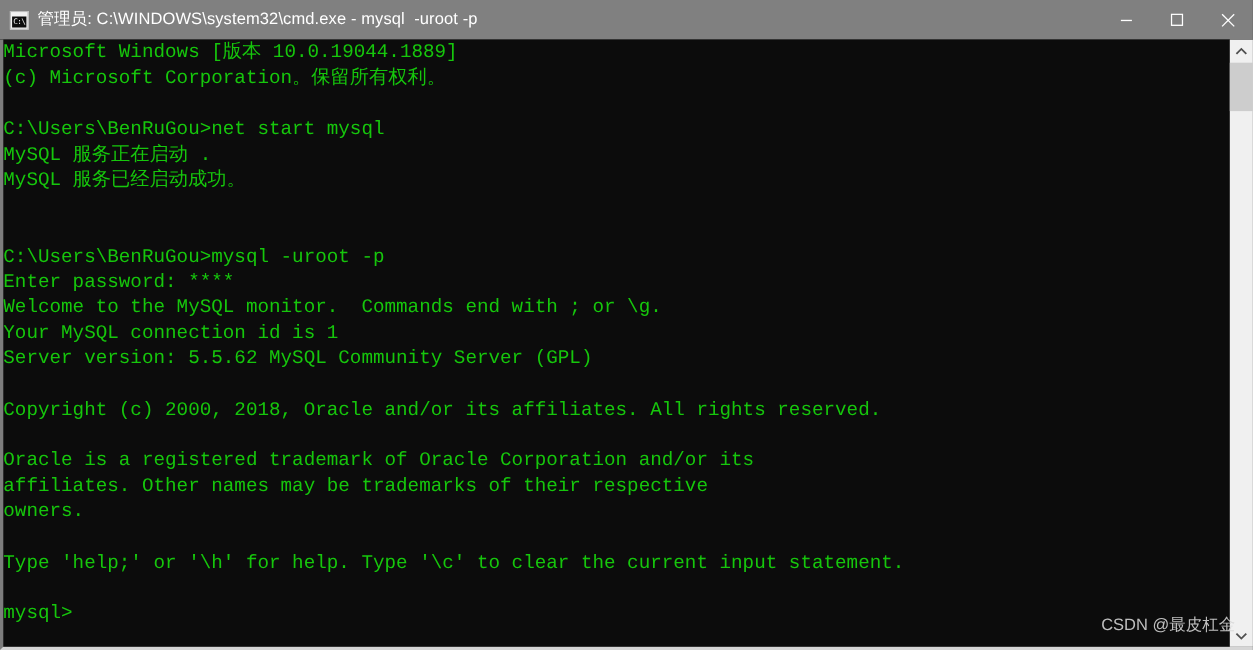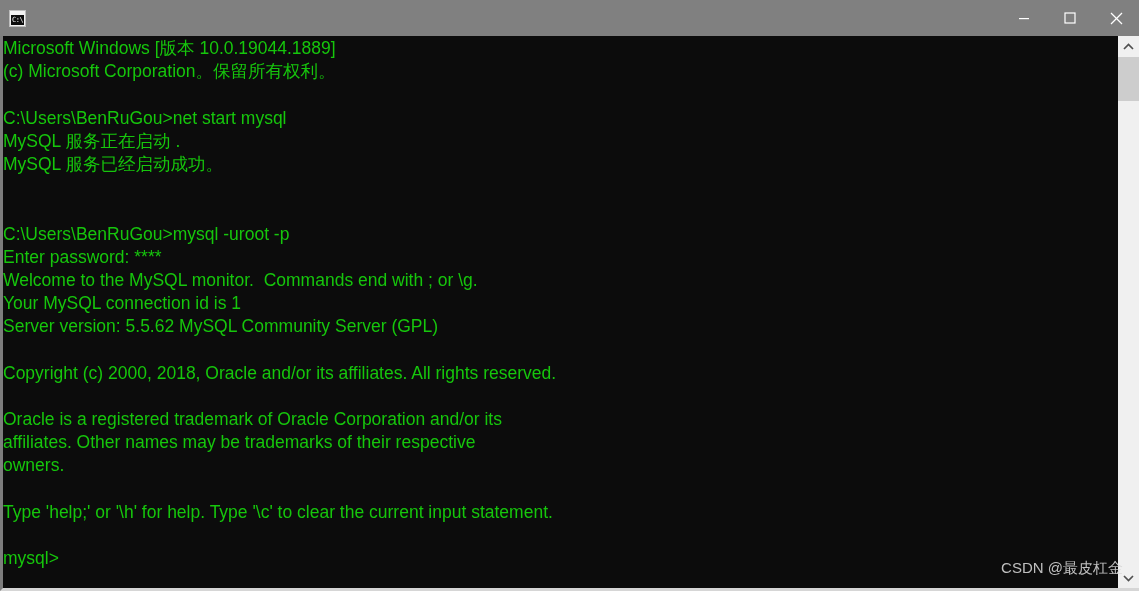--- a/index.html
+++ b/index.html
@@ -93,21 +93,21 @@
     border-left: 3px solid #7d7d7d;
     border-bottom: 3px solid #d6d6d6;
     overflow: hidden;
   }
   .console-text {
     position: absolute;
     left: 0px;
     top: 1px;
     width: 1115px;
     color: #16c60c;
-    font-family: Liberation Sans, sans-serif;
+    font-family: Liberation Mono, monospace;
     font-size: 17.5px;
     line-height: 23.2px;
     white-space: pre;
     letter-spacing: 0px;
   }
   .console-text .line {
     height: 23.2px;
     white-space: pre;
   }
 
@@ -156,20 +156,21 @@
 </style>
 </head>
 <body>
 
 <div class="window">
 
   <div class="titlebar">
     <div class="titlebar-icon">
       <div class="icon-inner">C:\.</div>
     </div>
+    <div class="titlebar-title">管理员: C:\WINDOWS\system32\cmd.exe - mysql  -uroot -p</div>
     <div class="titlebar-spacer"></div>
 
     <div class="win-btn">
       <svg width="12" height="12" viewBox="0 0 12 12">
         <rect x="1" y="6" width="10" height="1.2" fill="#ffffff"></rect>
       </svg>
     </div>
     <div class="win-btn">
       <svg width="12" height="12" viewBox="0 0 12 12">
         <rect x="1" y="1" width="10" height="10" fill="none" stroke="#ffffff" stroke-width="1.2"></rect>

